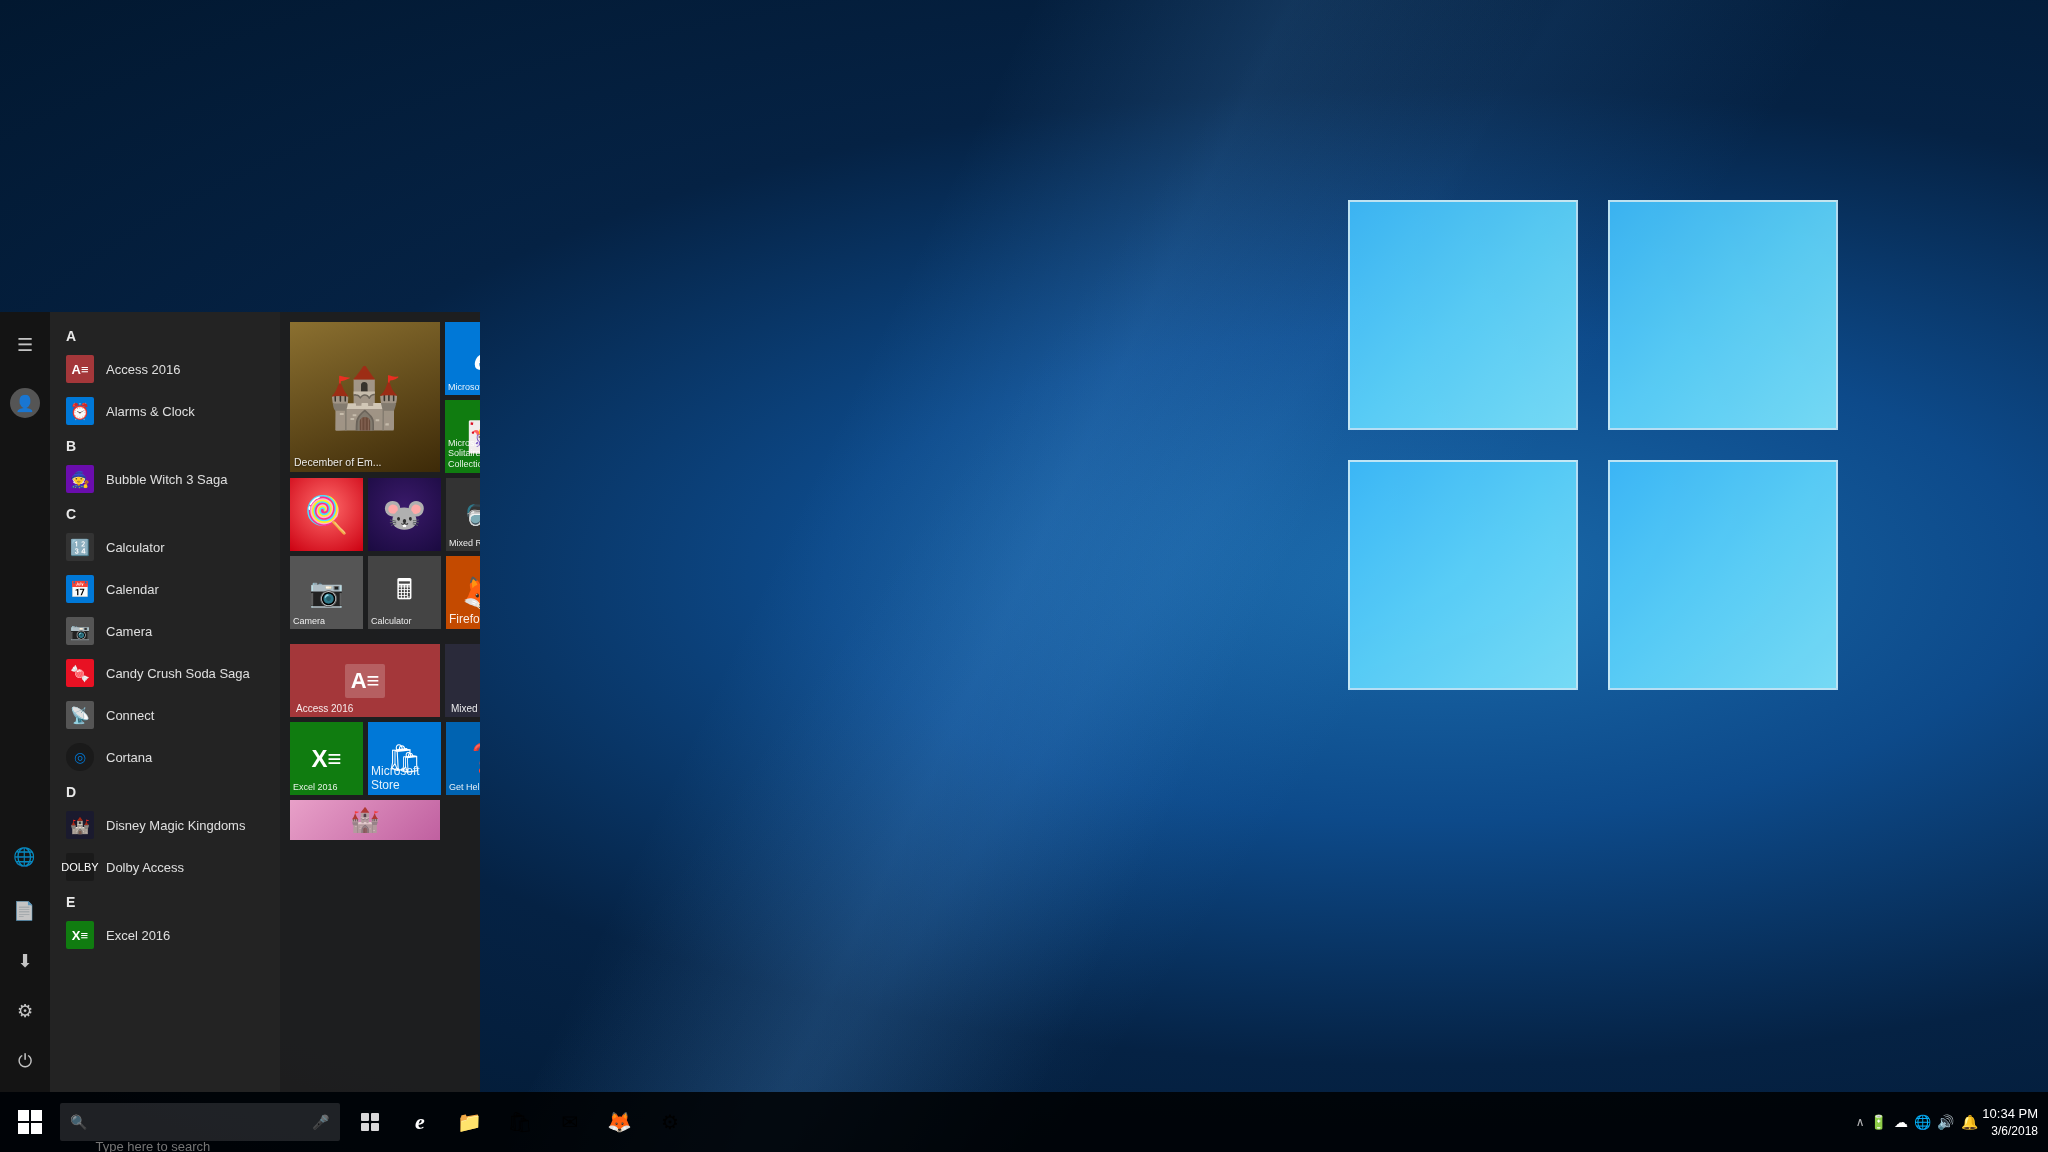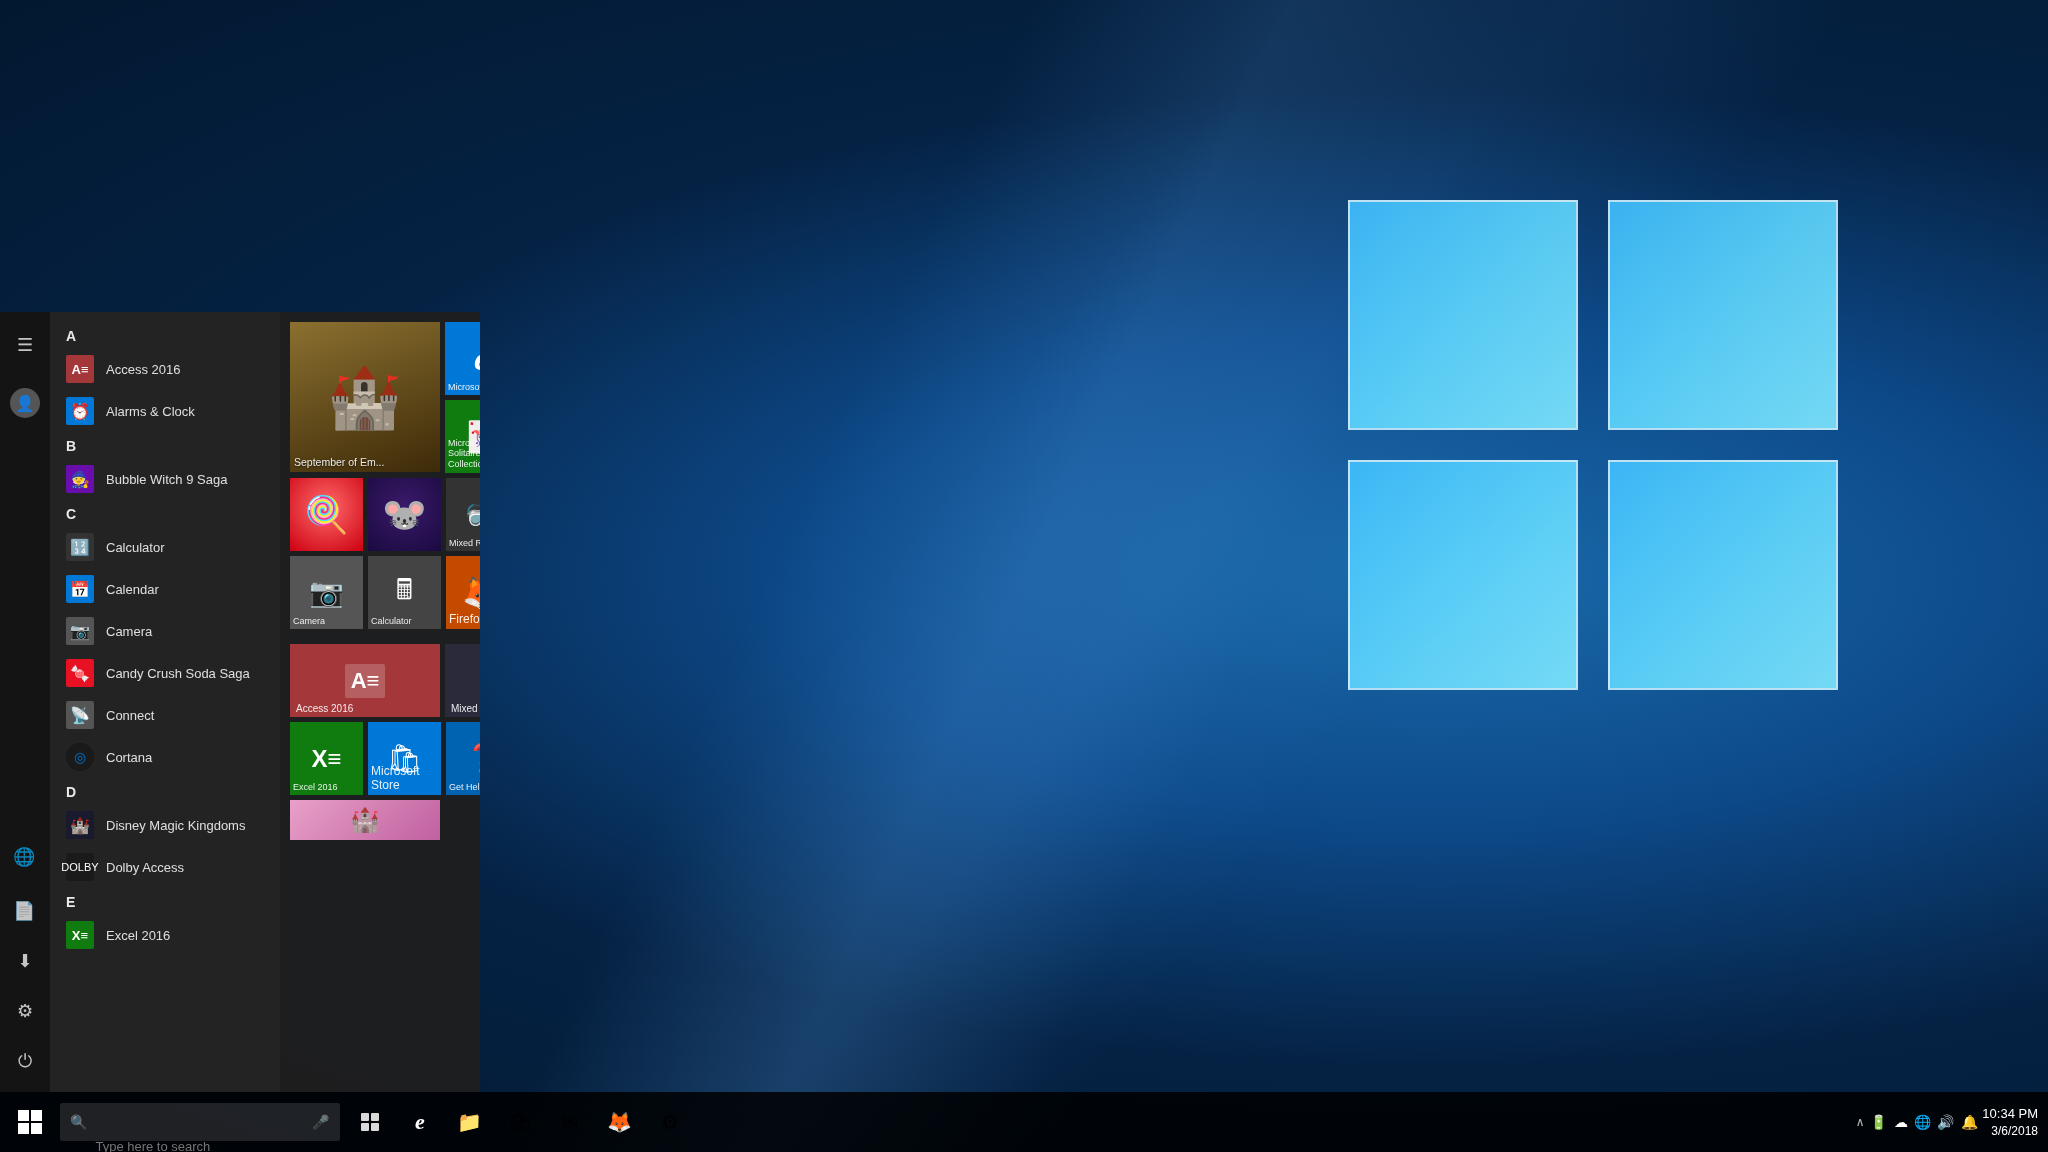--- a/index.html
+++ b/index.html
@@ -291,21 +291,21 @@
         <span style="font-size:16px;">⏰</span>
       </div>
       <span>Alarms &amp; Clock</span>
     </div>
 
     <div class="app-section-letter">B</div>
     <div class="app-item">
       <div class="app-icon-sm icon-bubble">
         <span style="font-size:16px;">🧙</span>
       </div>
-      <span>Bubble Witch 9 Saga</span>
+      <span>Bubble Witch 3 Saga</span>
     </div>
 
     <div class="app-section-letter">C</div>
     <div class="app-item">
       <div class="app-icon-sm icon-calc">
         <span style="font-size:16px;">🔢</span>
       </div>
       <span>Calculator</span>
     </div>
     <div class="app-item">
@@ -360,21 +360,21 @@
       </div>
       <span>Excel 2016</span>
     </div>
   </div>
 
   <div class="start-tiles">
 
     <div style="display:flex; gap:5px; margin-bottom:5px;">
       <div class="tile tile-med" style="background:linear-gradient(160deg,#8b7030,#3d2a08); position:relative; width:150px; height:150px;">
         <div style="position:absolute;inset:0;display:flex;align-items:center;justify-content:center;font-size:60px;opacity:0.85;">🏰</div>
-        <div style="position:absolute;bottom:4px;left:4px;font-size:10.5px;color:rgba(255,255,255,0.9);text-shadow:0 1px 2px rgba(0,0,0,0.6);">September of Em...</div>
+        <div style="position:absolute;bottom:4px;left:4px;font-size:10.5px;color:rgba(255,255,255,0.9);text-shadow:0 1px 2px rgba(0,0,0,0.6);">December of Em...</div>
       </div>
       <div style="display:flex;flex-direction:column;gap:5px;">
         <div class="tile tile-sm tile-edge" style="width:73px;height:73px;display:flex;flex-direction:column;align-items:center;justify-content:center;position:relative;">
           <div style="font-size:34px;color:white;font-family:serif;font-style:italic;font-weight:bold;">e</div>
           <div style="position:absolute;bottom:3px;left:3px;font-size:9px;color:rgba(255,255,255,0.9);">Microsoft Edge</div>
         </div>
         <div class="tile tile-sm tile-solitaire" style="width:73px;height:73px;display:flex;flex-direction:column;align-items:center;justify-content:center;position:relative;">
           <div style="font-size:30px;">🃏</div>
           <div style="position:absolute;bottom:3px;left:3px;font-size:9px;color:rgba(255,255,255,0.9);line-height:1.2;">Microsoft Solitaire Collection</div>
         </div>

